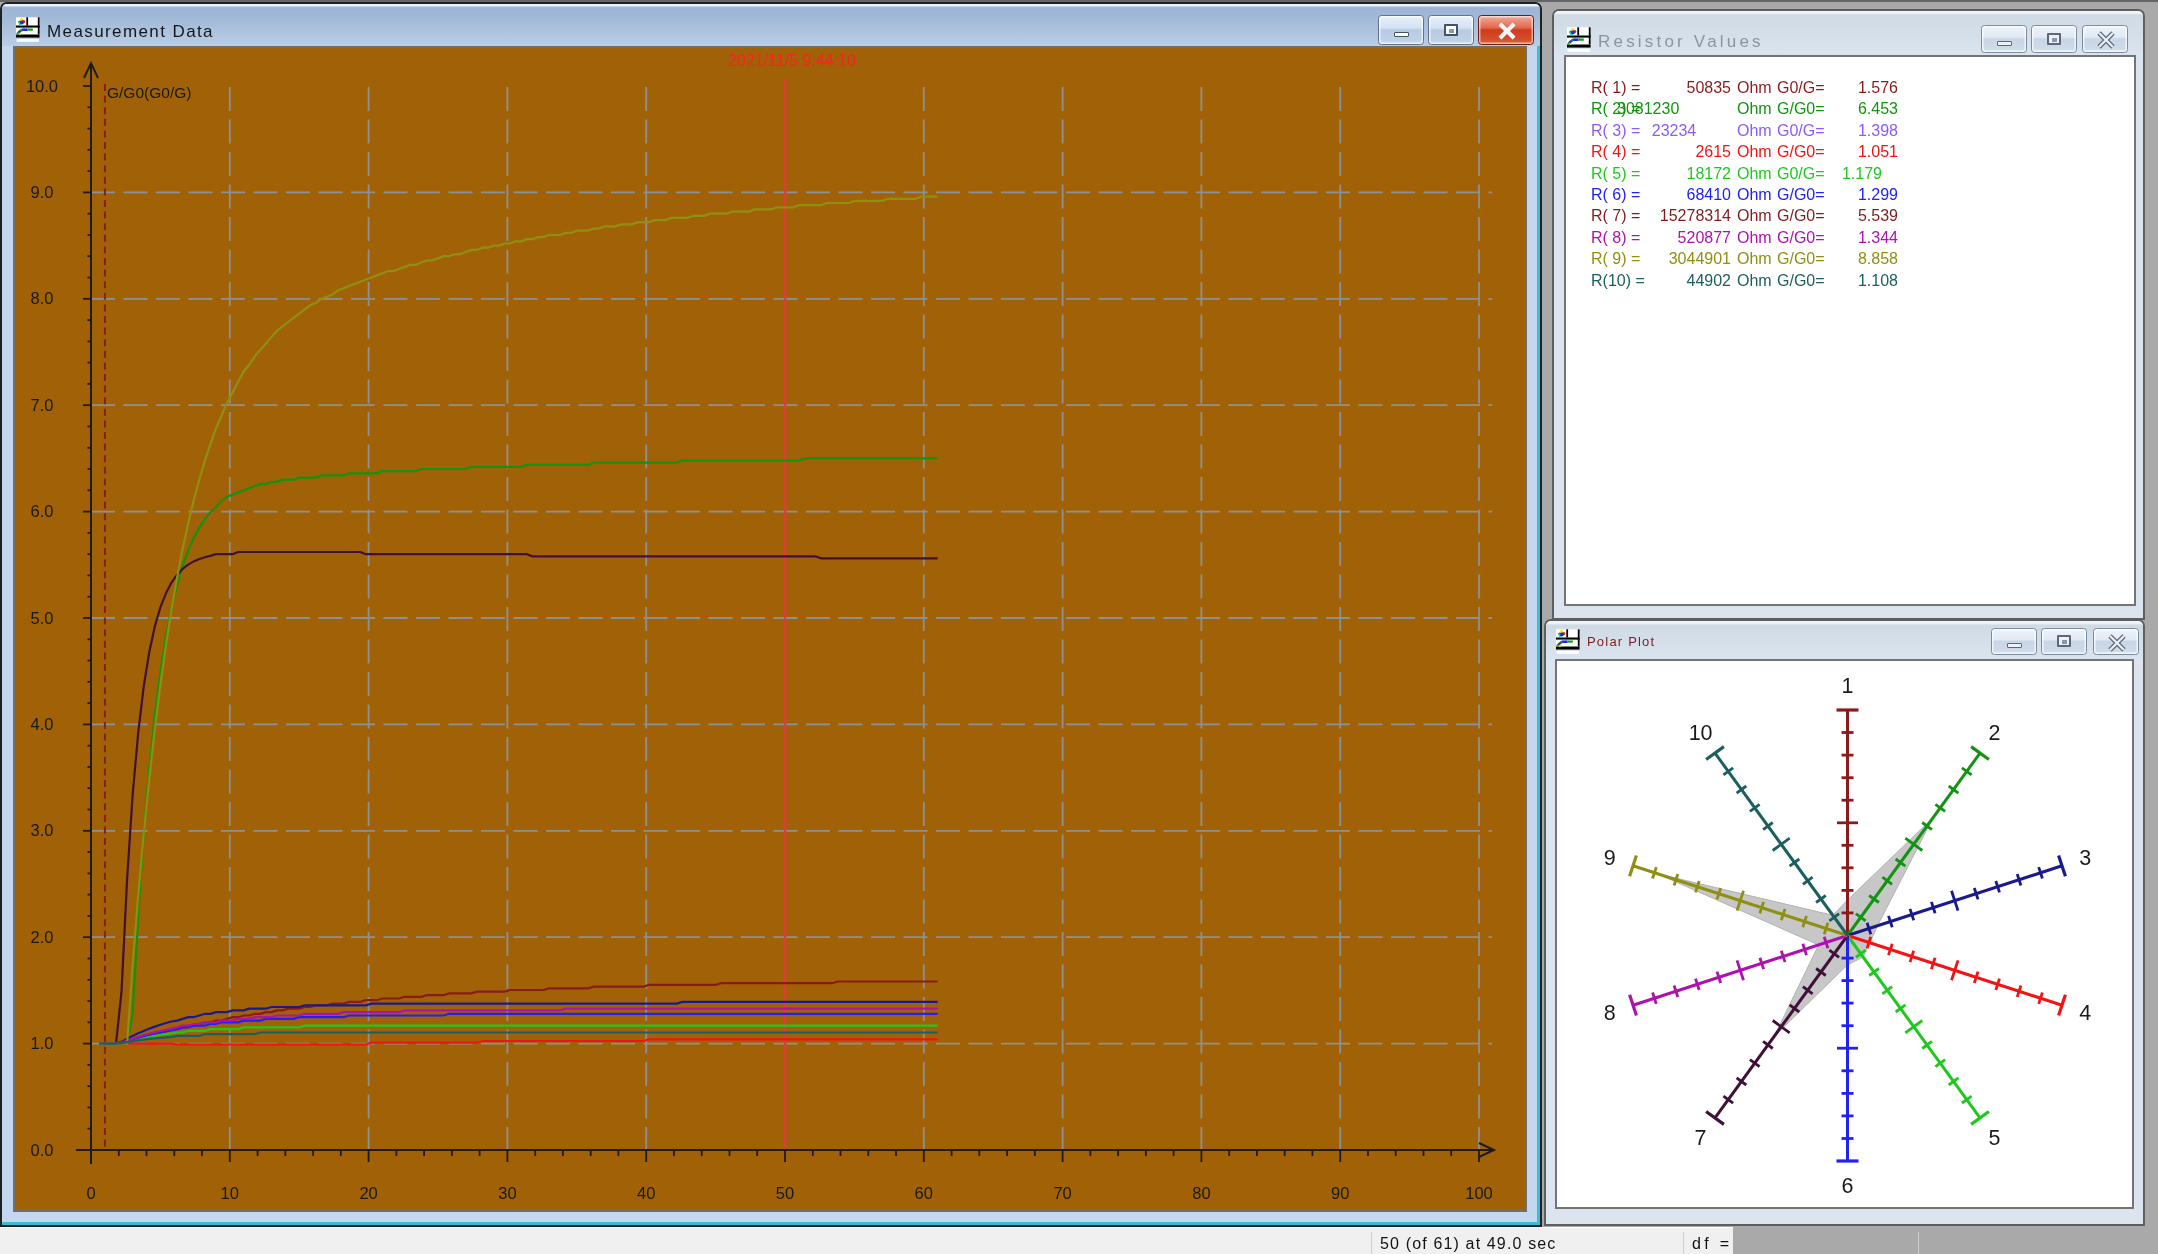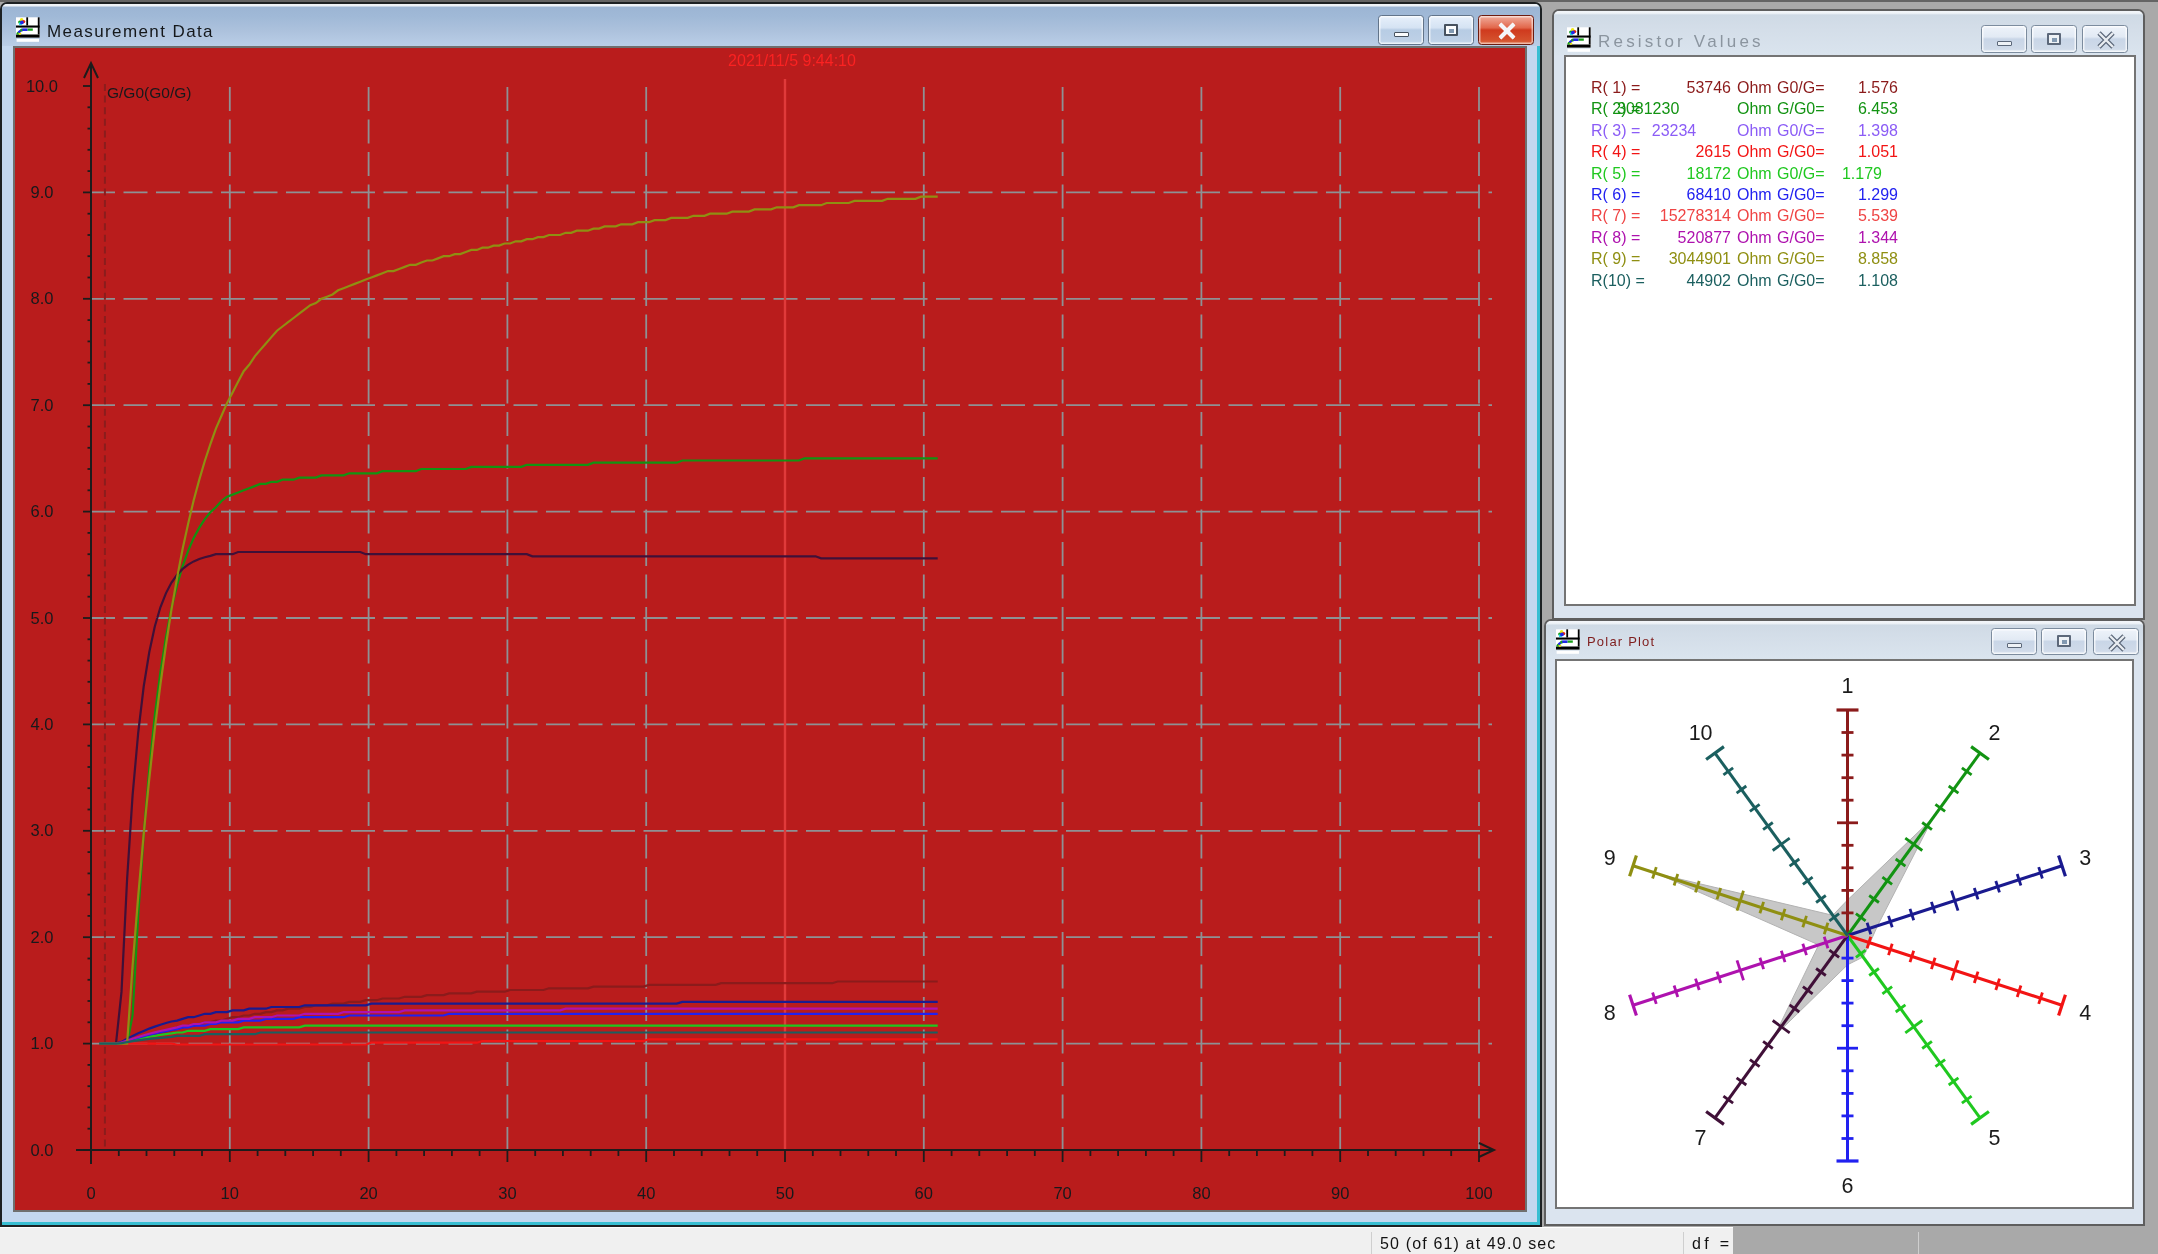--- a/index.html
+++ b/index.html
@@ -38,21 +38,21 @@
       <div style="position:absolute;left:15px;top:8px;width:14px;height:12px;background:#fbfcfd;border:2.2px solid #47525f;border-radius:1px">
         <div style="position:absolute;left:3px;top:3px;width:5px;height:3.5px;background:#8299b1"></div>
       </div>
     </div>
 <div style="position:absolute;left:1476px;top:11px;width:56px;height:30px;border-radius:3.5px;background:linear-gradient(#f0ad9d 0%,#e2674b 42%,#cf3a1e 50%,#d4502c 85%,#dd6b43 100%);border:1px solid #6e1c10;box-shadow:inset 0 0 0 1.5px rgba(255,255,255,0.55);">
       <svg width="22" height="20" style="position:absolute;left:17px;top:5px">
         <path d="M4,3 L18,17 M18,3 L4,17" stroke="#ffffff" stroke-width="4"></path>
         <path d="M4,3 L18,17 M18,3 L4,17" stroke="#f4f6f8" stroke-width="3.2"></path>
       </svg>
     </div>
-<div style="position:absolute;left:11px;top:42px;width:1514px;height:1166px;border:2px solid #6f6f6f;background:#b91c1c;overflow:hidden">
+<div style="position:absolute;left:11px;top:42px;width:1514px;height:1166px;border:2px solid #6f6f6f;background:#a16207;overflow:hidden">
 <svg width="1510" height="1162" style="position:absolute;left:0;top:0">
 <line x1="214.8" y1="39" x2="214.8" y2="1102" stroke="#8e9194" stroke-width="1.8" stroke-dasharray="24 8.5"></line>
 <line x1="353.6" y1="39" x2="353.6" y2="1102" stroke="#8e9194" stroke-width="1.8" stroke-dasharray="24 8.5"></line>
 <line x1="492.4" y1="39" x2="492.4" y2="1102" stroke="#8e9194" stroke-width="1.8" stroke-dasharray="24 8.5"></line>
 <line x1="631.2" y1="39" x2="631.2" y2="1102" stroke="#8e9194" stroke-width="1.8" stroke-dasharray="24 8.5"></line>
 <line x1="770.0" y1="39" x2="770.0" y2="1102" stroke="#8e9194" stroke-width="1.8" stroke-dasharray="24 8.5"></line>
 <line x1="908.8" y1="39" x2="908.8" y2="1102" stroke="#8e9194" stroke-width="1.8" stroke-dasharray="24 8.5"></line>
 <line x1="1047.6" y1="39" x2="1047.6" y2="1102" stroke="#8e9194" stroke-width="1.8" stroke-dasharray="24 8.5"></line>
 <line x1="1186.4" y1="39" x2="1186.4" y2="1102" stroke="#8e9194" stroke-width="1.8" stroke-dasharray="24 8.5"></line>
 <line x1="1325.2" y1="39" x2="1325.2" y2="1102" stroke="#8e9194" stroke-width="1.8" stroke-dasharray="24 8.5"></line>
@@ -244,21 +244,21 @@
 <div style="position:absolute;left:528px;top:14px;width:46px;height:28px;border-radius:3.5px;background:linear-gradient(#eef3fa 0%,#e2eaf4 42%,#c9d6e7 50%,#cfdae9 85%,#dbe4ef 100%);border:1px solid #7c8c9e;box-shadow:inset 0 0 0 1.5px rgba(255,255,255,0.7);">
       <svg width="22" height="20" style="position:absolute;left:12px;top:4px">
         <path d="M4,3 L18,17 M18,3 L4,17" stroke="#5c687a" stroke-width="4.6"></path>
         <path d="M4,3 L18,17 M18,3 L4,17" stroke="#e9edf2" stroke-width="2.4"></path>
       </svg>
     </div>
 <div style="position:absolute;left:10px;top:44px;width:572px;height:551px;border:2px solid #747474;background:#ffffff;overflow:hidden">
 <div style="position:absolute;left:0;top:0;width:100%;height:100%;font-size:16px">
         <div style="position:absolute;left:0;top:22.0px;height:21.4px;width:100%;color:#8B1B1B">
           <span style="position:absolute;left:25px">R(&nbsp;1) =</span>
-          <span style="position:absolute;left:51px;width:114px;text-align:right">53746</span>
+          <span style="position:absolute;left:51px;width:114px;text-align:right">50835</span>
           <span style="position:absolute;left:171px">Ohm</span>
           <span style="position:absolute;left:211px">G0/G=</span>
           <span style="position:absolute;left:260px;width:72px;text-align:right">1.576</span>
         </div>
 <div style="position:absolute;left:0;top:43.4px;height:21.4px;width:100%;color:#129312">
           <span style="position:absolute;left:25px">R(&nbsp;2) =</span>
           <span style="position:absolute;left:51px;width:114px;text-align:left">3081230</span>
           <span style="position:absolute;left:171px">Ohm</span>
           <span style="position:absolute;left:211px">G/G0=</span>
           <span style="position:absolute;left:260px;width:72px;text-align:right">6.453</span>
@@ -284,21 +284,21 @@
           <span style="position:absolute;left:211px">G0/G=</span>
           <span style="position:absolute;left:260px;width:72px;text-align:center">1.179</span>
         </div>
 <div style="position:absolute;left:0;top:129.0px;height:21.4px;width:100%;color:#2121F0">
           <span style="position:absolute;left:25px">R(&nbsp;6) =</span>
           <span style="position:absolute;left:51px;width:114px;text-align:right">68410</span>
           <span style="position:absolute;left:171px">Ohm</span>
           <span style="position:absolute;left:211px">G/G0=</span>
           <span style="position:absolute;left:260px;width:72px;text-align:right">1.299</span>
         </div>
-<div style="position:absolute;left:0;top:150.4px;height:21.4px;width:100%;color:#ef4444">
+<div style="position:absolute;left:0;top:150.4px;height:21.4px;width:100%;color:#7f1d1d">
           <span style="position:absolute;left:25px">R(&nbsp;7) =</span>
           <span style="position:absolute;left:51px;width:114px;text-align:right">15278314</span>
           <span style="position:absolute;left:171px">Ohm</span>
           <span style="position:absolute;left:211px">G/G0=</span>
           <span style="position:absolute;left:260px;width:72px;text-align:right">5.539</span>
         </div>
 <div style="position:absolute;left:0;top:171.8px;height:21.4px;width:100%;color:#AE12AE">
           <span style="position:absolute;left:25px">R(&nbsp;8) =</span>
           <span style="position:absolute;left:51px;width:114px;text-align:right">520877</span>
           <span style="position:absolute;left:171px">Ohm</span>

